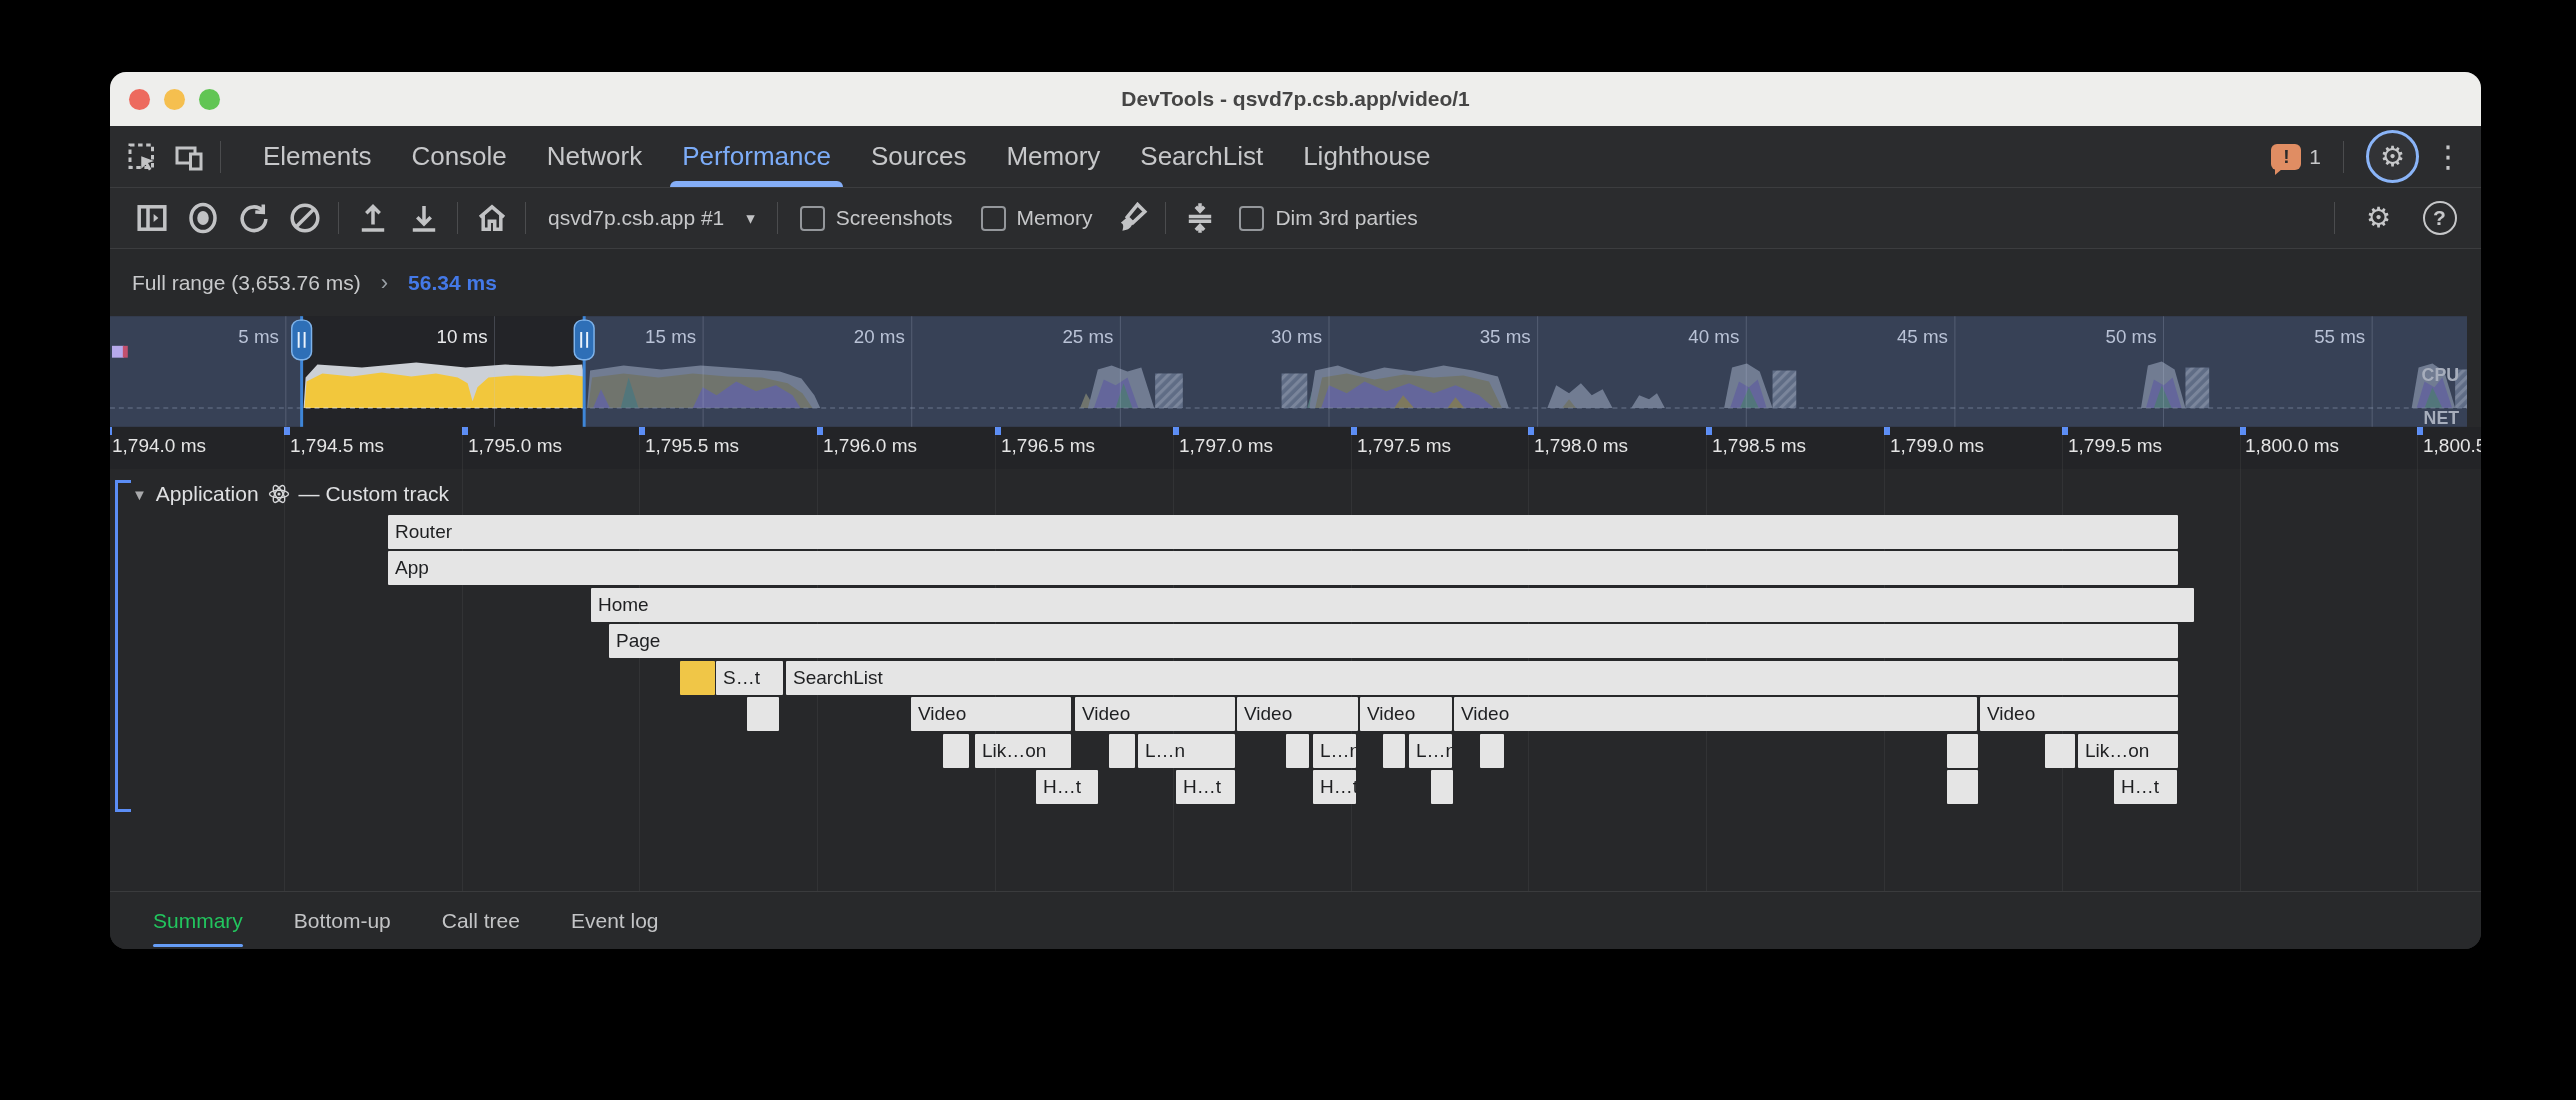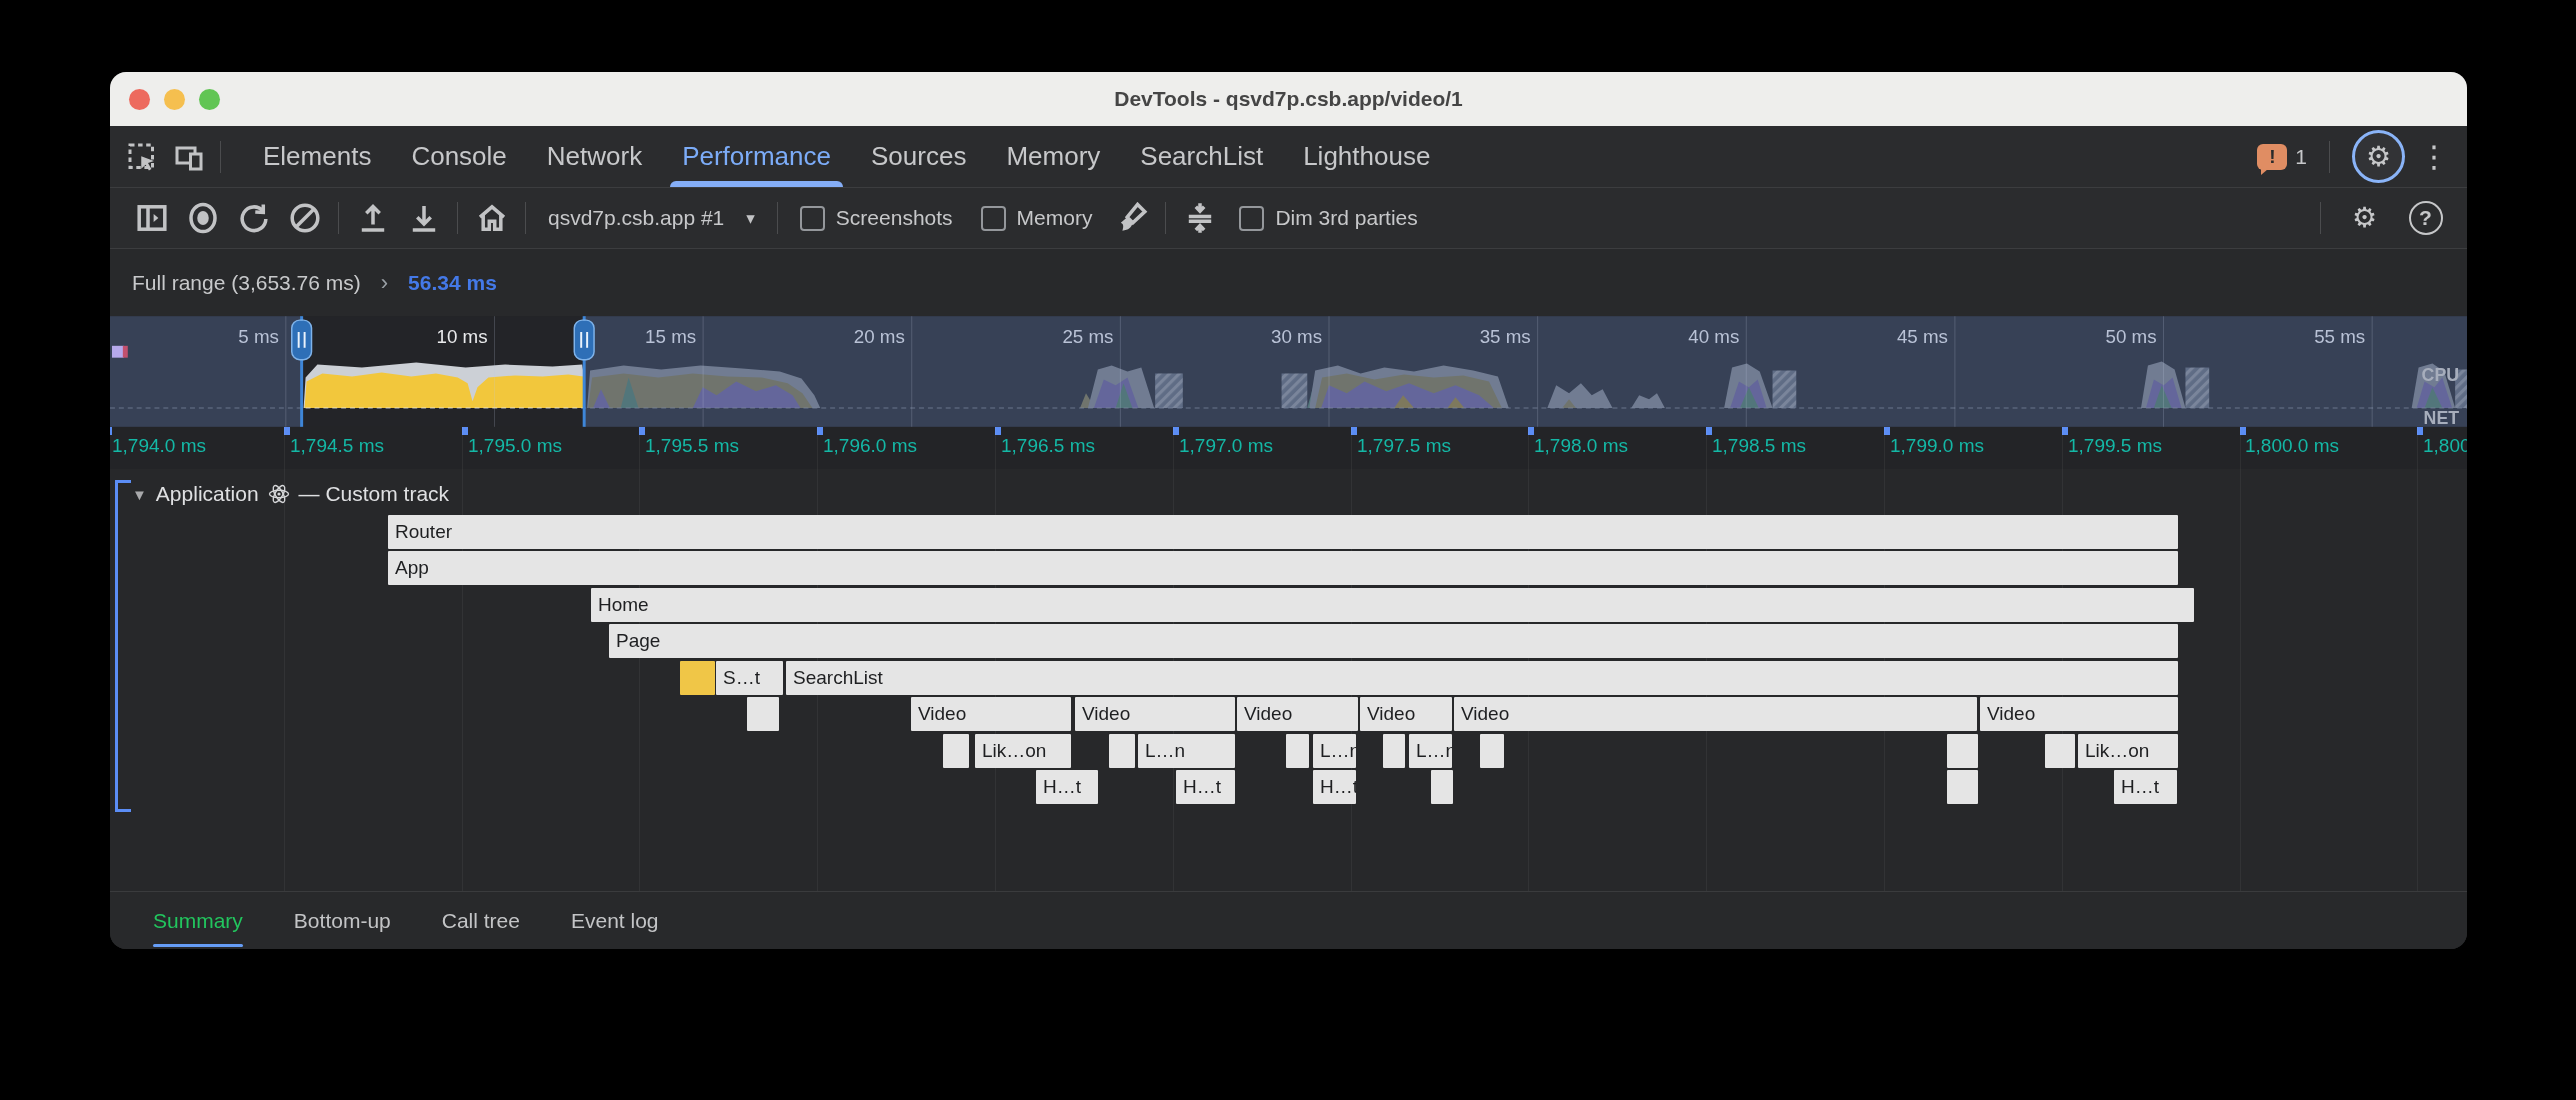--- a/index.html
+++ b/index.html
@@ -1,17 +1,17 @@
 <!DOCTYPE html>
 <html><head>
 <meta charset="utf-8">
 <style>
   html,body{margin:0;padding:0;background:#000;width:2576px;height:1100px;font-family:"Liberation Sans",sans-serif;-webkit-font-smoothing:antialiased;}
   .abs{position:absolute;}
-  #win{position:absolute;left:110px;top:72px;width:2357px;height:877px;background:#28292b;border-radius:16px;overflow:hidden;box-shadow:0 24px 69px rgba(0,0,0,.65);}
+  #win{position:absolute;left:110px;top:72px;width:2357px;height:877px;background:#28292b;border-radius:16px;overflow:hidden;box-shadow:0 24px 69px rgba(0,0,0,.65);padding-left:14px;}
   
   #titlebar{position:absolute;left:0;top:0;width:100%;height:54px;background:#eeeeec;border-bottom:1px solid #d4d4d2;display:flex;align-items:center;}
   .lights{display:flex;gap:14px;padding-left:19px;}
   .light{width:21px;height:21px;border-radius:50%;}
   .red{background:#ed6a5e;}.yellow{background:#f5bf4f;}.green{background:#61c554;}
   #title{position:absolute;left:0;right:0;text-align:center;font-size:21px;font-weight:bold;color:#454545;line-height:54px;}
   
   #tabbar{position:absolute;left:0;top:54px;width:100%;height:61px;background:#2b2c2e;border-bottom:1px solid #3c3d3f;display:flex;align-items:center;}
   .ibtn{display:flex;align-items:center;justify-content:center;width:47px;height:45px;color:#c2c3c5;}
   .ibtn svg{stroke:#c2c3c5;fill:none;stroke-width:2;}
@@ -41,21 +41,21 @@
   #crumbrow{position:absolute;left:0;top:177px;width:100%;height:67px;background:#28292b;display:flex;align-items:center;padding-left:22px;box-sizing:border-box;font-size:21px;}
   #crumbrow .full{color:#c8c9cb;}
   #crumbrow .chev{color:#9aa0a6;margin:0 20px;font-size:22px;}
   #crumbrow .sel{color:#4479e8;font-weight:bold;}
   
   #overview{position:absolute;left:0;top:244px;width:2357px;height:111px;}
   #ruler{position:absolute;left:0;top:355px;width:100%;height:42px;background:#232427;border-bottom:1px solid #353638;}
   #track{position:absolute;left:0;top:397px;width:100%;height:422px;background:#27282a;}
   #gridwrap{position:absolute;left:0;top:355px;width:100%;height:464px;pointer-events:none;}
   .gl{position:absolute;top:0;bottom:0;width:1px;background:rgba(255,255,255,0.055);}
-  .rlabel{position:absolute;top:8px;font-size:19px;color:#14b8a6;white-space:nowrap;}
+  .rlabel{position:absolute;top:8px;font-size:19px;color:#e5e5e5;white-space:nowrap;}
   .rtick{position:absolute;top:0;width:6px;height:8px;background:#5b8df5;}
   #bracket{position:absolute;left:5px;top:408px;width:13px;height:326px;border-left:3px solid #5b8df5;border-top:3px solid #5b8df5;border-bottom:3px solid #5b8df5;}
   #comp-head{position:absolute;left:22px;top:410px;display:flex;align-items:center;gap:9px;font-size:21px;color:#dfe0e2;}
   #comp-head .tri{color:#a8a9ab;font-size:15px;}
   .bar{position:absolute;height:34px;background:#e5e5e5;color:#1e1f21;font-size:19px;line-height:34px;padding-left:7px;box-sizing:border-box;overflow:hidden;white-space:nowrap;border-radius:1px;}
   .bar.yellow{background:#f0c647;}
   
   #bottombar{position:absolute;left:0;top:819px;width:100%;height:58px;background:#28292b;border-top:1px solid #3a3b3d;display:flex;align-items:center;padding-left:43px;box-sizing:border-box;gap:51px;}
   .btab{position:relative;height:58px;line-height:58px;font-size:21px;color:#c3c4c6;}
   .btab.active{color:#22c55e;}

